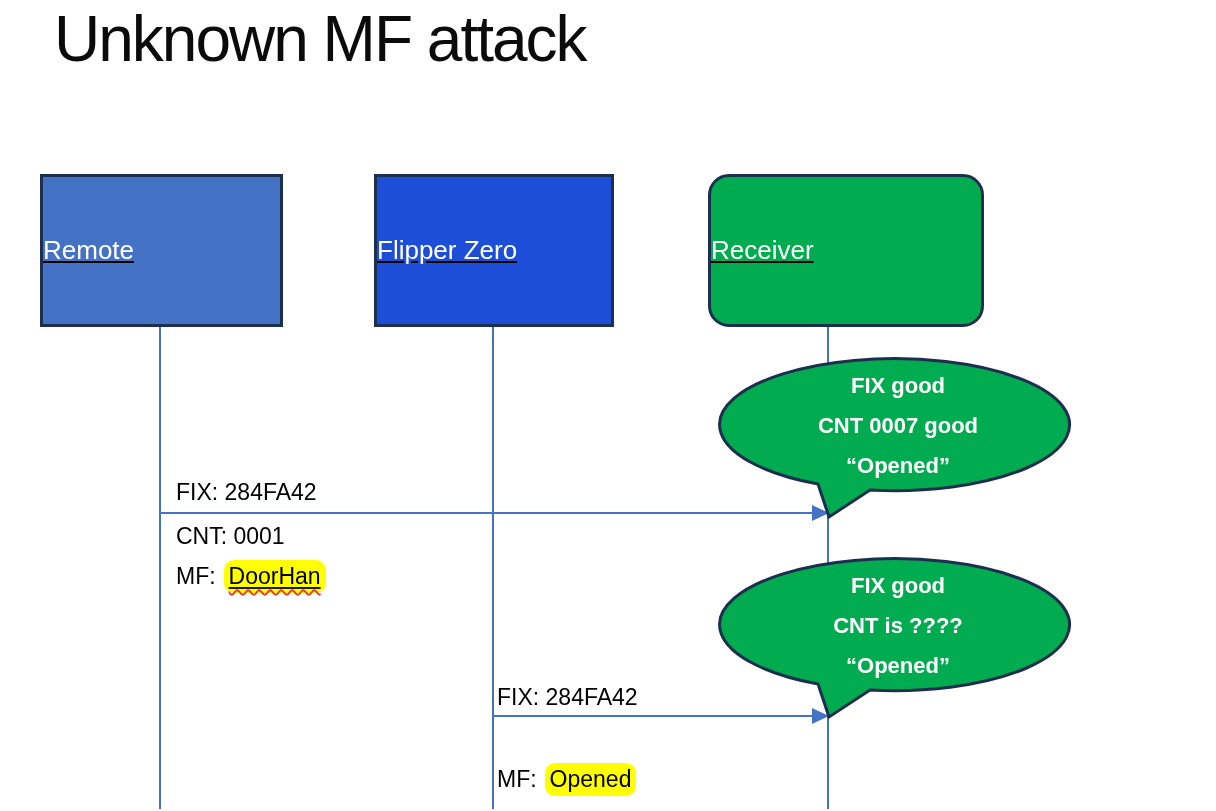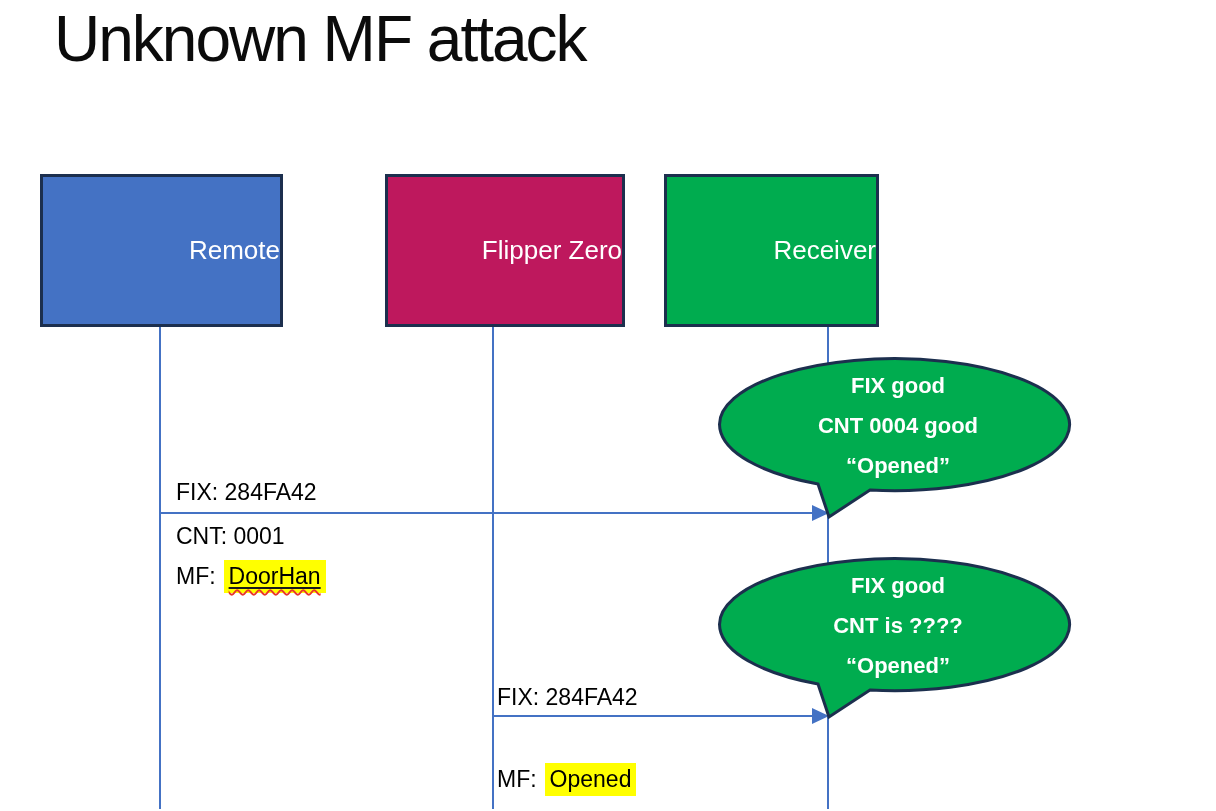--- a/index.html
+++ b/index.html
@@ -26,25 +26,26 @@
   }
 
   
   .actor {
     position: absolute;
     top: 174px;
     height: 153px;
     border: 3px solid #1c2f4e;
     display: flex;
     align-items: center;
-    justify-content: flex-end;
+    justify-content: flex-start;
+    text-decoration: underline;
   }
   .actor-remote   { left: 40px;  width: 243px; background: #4472c4; }
-  .actor-flipper  { left: 385px; width: 240px; background: #be185d; }
-  .actor-receiver { left: 664px; width: 215px; background: #00ac4f; }
+  .actor-flipper  { left: 374px; width: 240px; background: #1d4ed8; }
+  .actor-receiver { left: 708px; width: 276px; background: #00ac4f; border-radius: 21px; }
   .actor-label {
     color: #ffffff;
     font-size: 26px;
     white-space: nowrap;
   }
 
   
   .lifeline {
     position: absolute;
     top: 327px;
@@ -83,21 +84,21 @@
     display: flex;
     align-items: center;
   }
   .m1-l1 { left: 176px; top: 479px; }
   .m1-l2 { left: 176px; top: 523px; }
   .m1-l3 { left: 176px; top: 560px; }
   .m2-l1 { left: 497px; top: 684px; }
   .m2-l2 { left: 497px; top: 727px; }
   .m2-l3 { left: 497px; top: 763px; }
   .mvalue { margin-left: 8px; }
-  .hl { background: #ffff00; padding: 3px 5px; }
+  .hl { background: #ffff00; padding: 3px 5px; border-radius: 10px; }
   .squiggle {
     text-decoration: underline wavy #e8352a;
     text-decoration-thickness: 2px;
     text-underline-offset: 5px;
   }
   .u-solid {
     text-decoration: underline solid #1a1a1a;
     text-decoration-thickness: 2px;
     text-underline-offset: 3px;
   }
@@ -168,21 +169,21 @@
   <div class="mline m2-l3">
     <span>MF:</span>
     <span class="mvalue hl">Opened</span>
   </div>
 
   <svg class="callout callout-1" viewBox="0 0 360 172" aria-hidden="true">
     <path class="callout-shape" d="M 111 165 L 100 132 A 175 66 0 1 1 152 138 Z"></path>
   </svg>
   <div class="callout-text callout-text-1">
     <div>FIX good</div>
-    <div>CNT 0004 good</div>
+    <div>CNT 0007 good</div>
     <div>“Opened”</div>
   </div>
 
   <svg class="callout callout-2" viewBox="0 0 360 172" aria-hidden="true">
     <path class="callout-shape" d="M 111 165 L 100 132 A 175 66 0 1 1 152 138 Z"></path>
   </svg>
   <div class="callout-text callout-text-2">
     <div>FIX good</div>
     <div>CNT is ????</div>
     <div>“Opened”</div>

